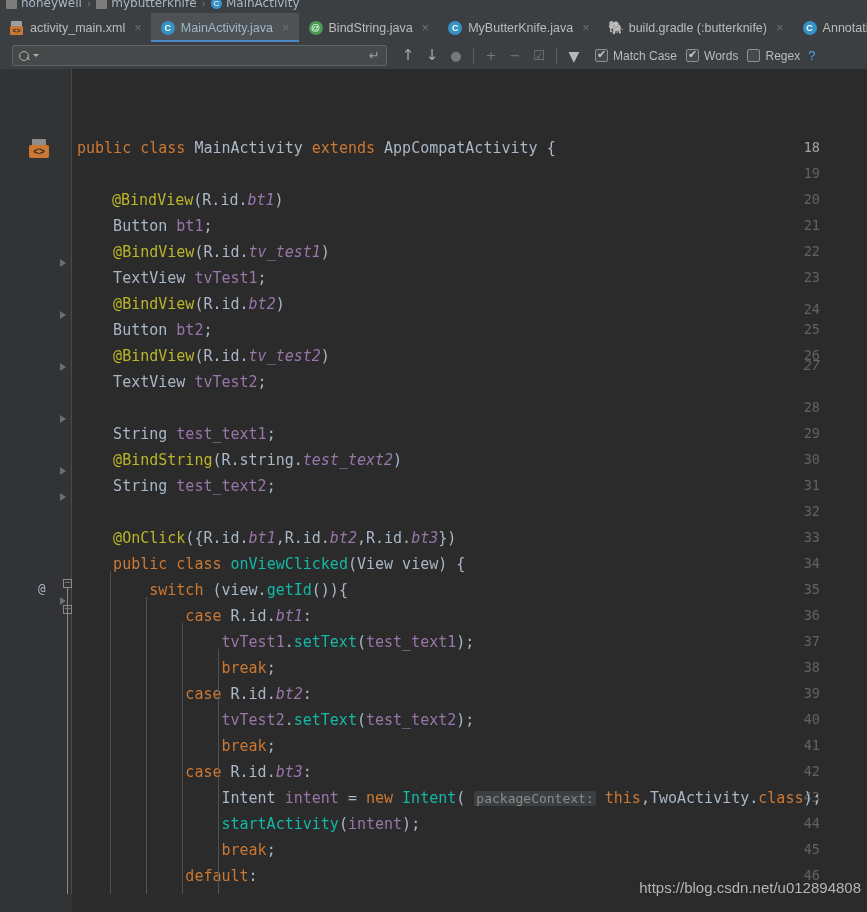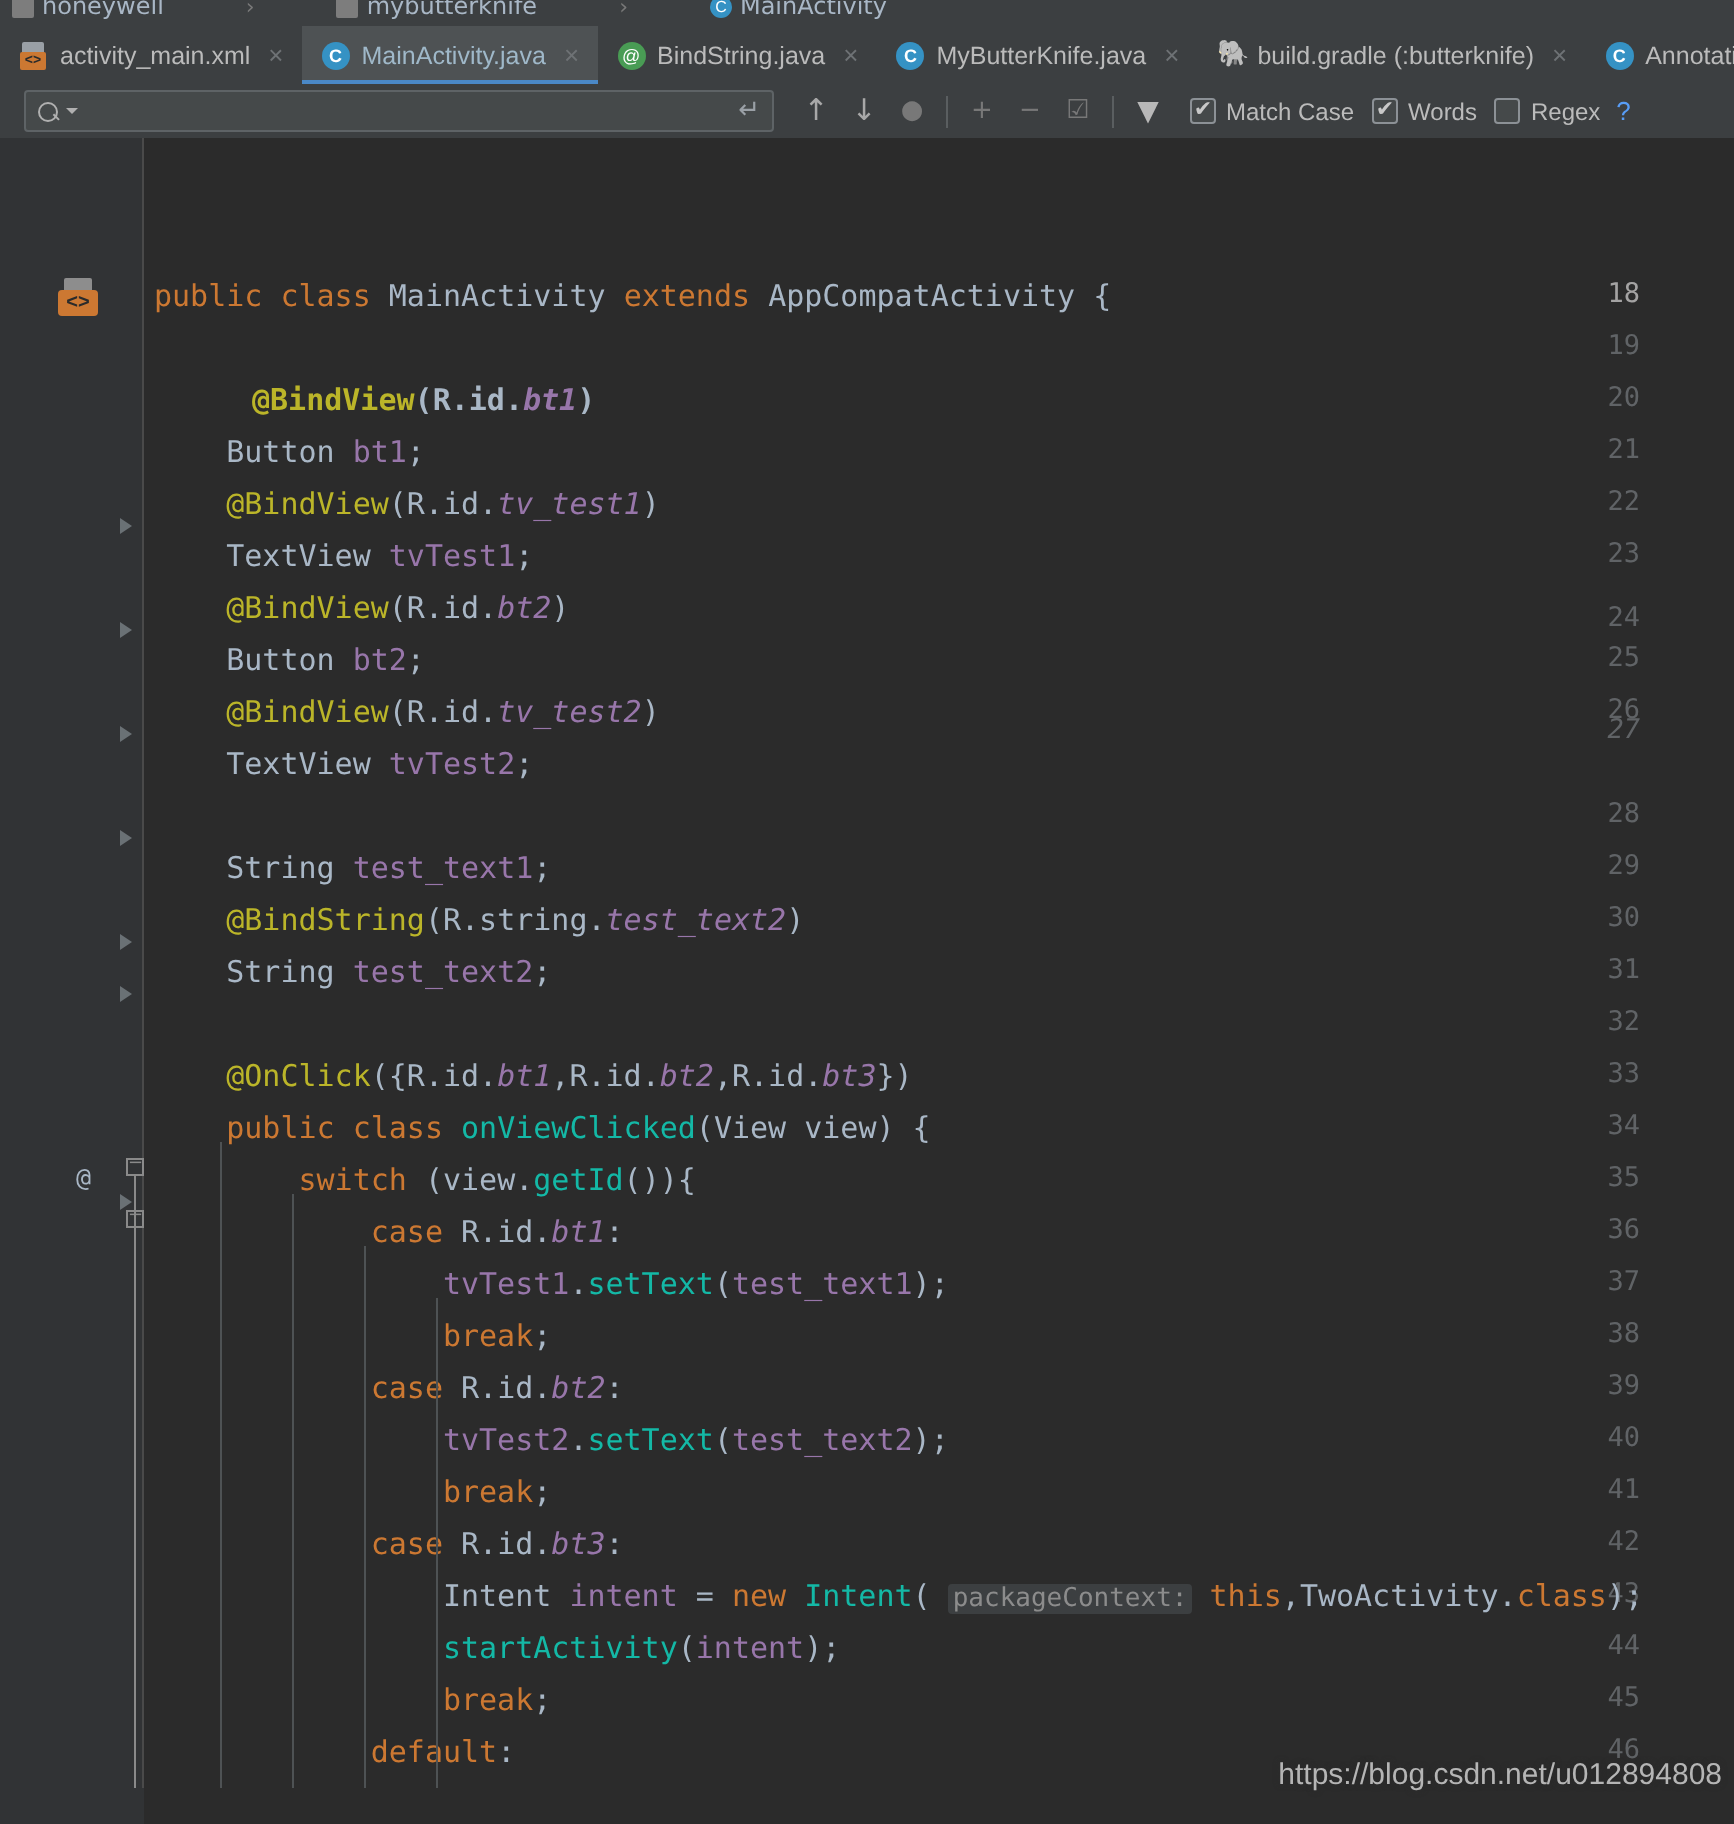--- a/index.html
+++ b/index.html
@@ -12,21 +12,20 @@
 
   
   #breadcrumb {
     height: 13px;
     background: #3c3f41;
     display: flex;
     align-items: flex-start;
     padding: 0 6px;
     overflow: hidden;
     position: relative;
-    gap: 36px;
   }
   .crumb { display: flex; align-items: center; gap: 4px; }
   .crumb-text {
     font-size: 12px; color: #a9b7c6;
     line-height: 13px;
     position: relative; top: -3px;
     white-space: nowrap;
   }
   .crumb-sep { color: #787878; font-size: 11px; position: relative; top: -3px; margin: 0 5px; }
   .crumb-ico { width: 11px; height: 11px; position: relative; top: -3px; display:inline-block; }
@@ -393,21 +392,21 @@
   <div class="fold-tri" style="top:424px;"></div>
   <div class="fold-tri" style="top:528px;"></div>
 
   <div class="fold-box" style="top:510px;"></div>
   <div class="fold-stem" style="top:519px;height:340px;"></div>
   <div class="fold-box" style="top:536px;"></div>
   <div class="fold-stem" style="top:545px;height:306px;"></div>
 
   <div id="code">
       <div class="cl" style="top: 70px; left: 5px;"><span class="kw">public</span><span class="txt"> </span><span class="kw">class</span><span class="txt"> </span><span class="txt">MainActivity</span><span class="txt"> </span><span class="kw">extends</span><span class="txt"> </span><span class="txt">AppCompatActivity</span><span class="txt"> </span><span class="txt">{</span></div>
-      <div class="cl" style="top: 122px; left: 54px; font-weight: bold;"><span class="anno">@BindView</span><span class="txt">(</span><span class="txt">R</span><span class="txt">.</span><span class="txt">id</span><span class="txt">.</span><span class="fldi">bt1</span><span class="txt">)</span></div>
+      <div class="cl" style="top: 122px; left: 40px;"><span class="anno">@BindView</span><span class="txt">(</span><span class="txt">R</span><span class="txt">.</span><span class="txt">id</span><span class="txt">.</span><span class="fldi">bt1</span><span class="txt">)</span></div>
       <div class="cl" style="top: 148px; left: 41.12px;"><span class="txt">Button</span><span class="txt"> </span><span class="fld">bt1</span><span class="txt">;</span></div>
       <div class="cl" style="top: 174px; left: 41.12px;"><span class="anno">@BindView</span><span class="txt">(</span><span class="txt">R</span><span class="txt">.</span><span class="txt">id</span><span class="txt">.</span><span class="fldi">tv_test1</span><span class="txt">)</span></div>
       <div class="cl" style="top: 200px; left: 41.12px;"><span class="txt">TextView</span><span class="txt"> </span><span class="fld">tvTest1</span><span class="txt">;</span></div>
       <div class="cl" style="top: 226px; left: 41.12px;"><span class="anno">@BindView</span><span class="txt">(</span><span class="txt">R</span><span class="txt">.</span><span class="txt">id</span><span class="txt">.</span><span class="fldi">bt2</span><span class="txt">)</span></div>
       <div class="cl" style="top: 252px; left: 41.12px;"><span class="txt">Button</span><span class="txt"> </span><span class="fld">bt2</span><span class="txt">;</span></div>
       <div class="cl" style="top: 278px; left: 41.12px;"><span class="anno">@BindView</span><span class="txt">(</span><span class="txt">R</span><span class="txt">.</span><span class="txt">id</span><span class="txt">.</span><span class="fldi">tv_test2</span><span class="txt">)</span></div>
       <div class="cl" style="top: 304px; left: 41.12px;"><span class="txt">TextView</span><span class="txt"> </span><span class="fld">tvTest2</span><span class="txt">;</span></div>
       <div class="cl" style="top: 356px; left: 41.12px;"><span class="txt">String</span><span class="txt"> </span><span class="fld">test_text1</span><span class="txt">;</span></div>
       <div class="cl" style="top: 382px; left: 41.12px;"><span class="anno">@BindString</span><span class="txt">(</span><span class="txt">R</span><span class="txt">.</span><span class="txt">string</span><span class="txt">.</span><span class="fldi">test_text2</span><span class="txt">)</span></div>
       <div class="cl" style="top: 408px; left: 41.12px;"><span class="txt">String</span><span class="txt"> </span><span class="fld">test_text2</span><span class="txt">;</span></div>

